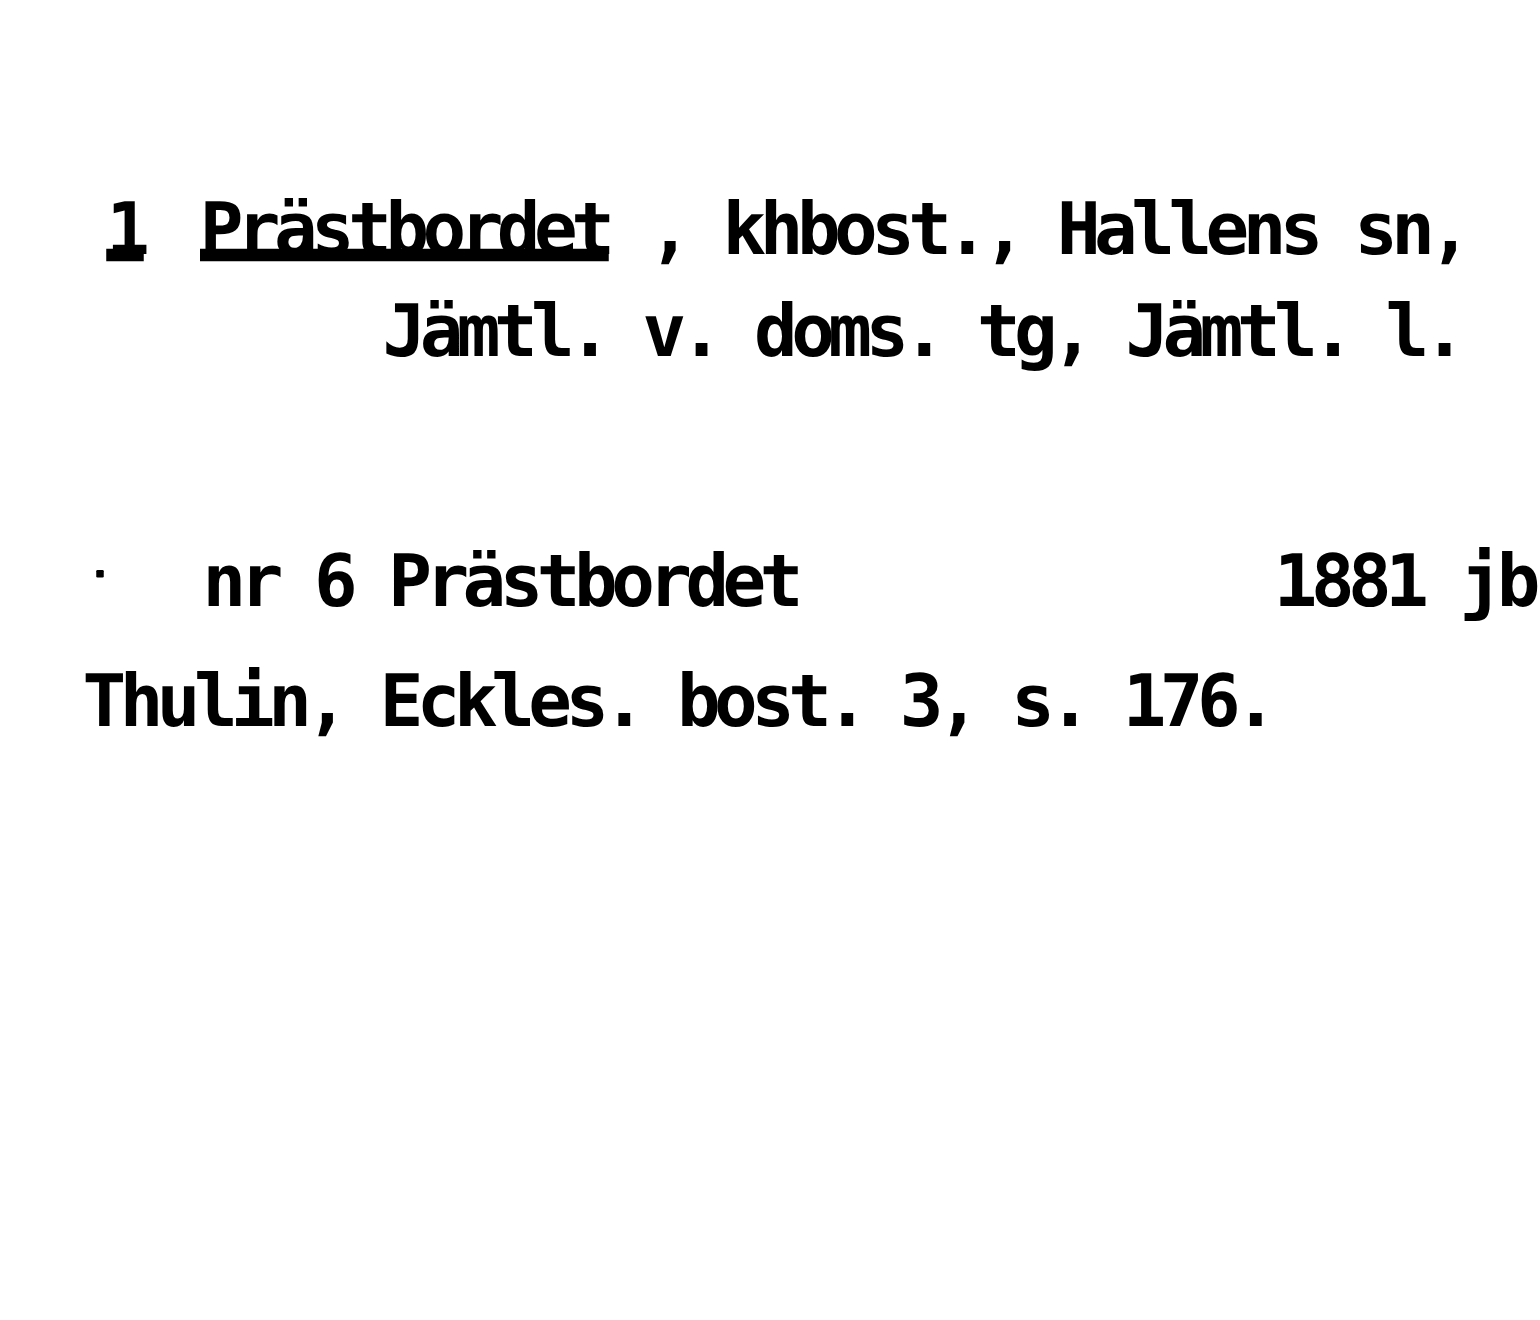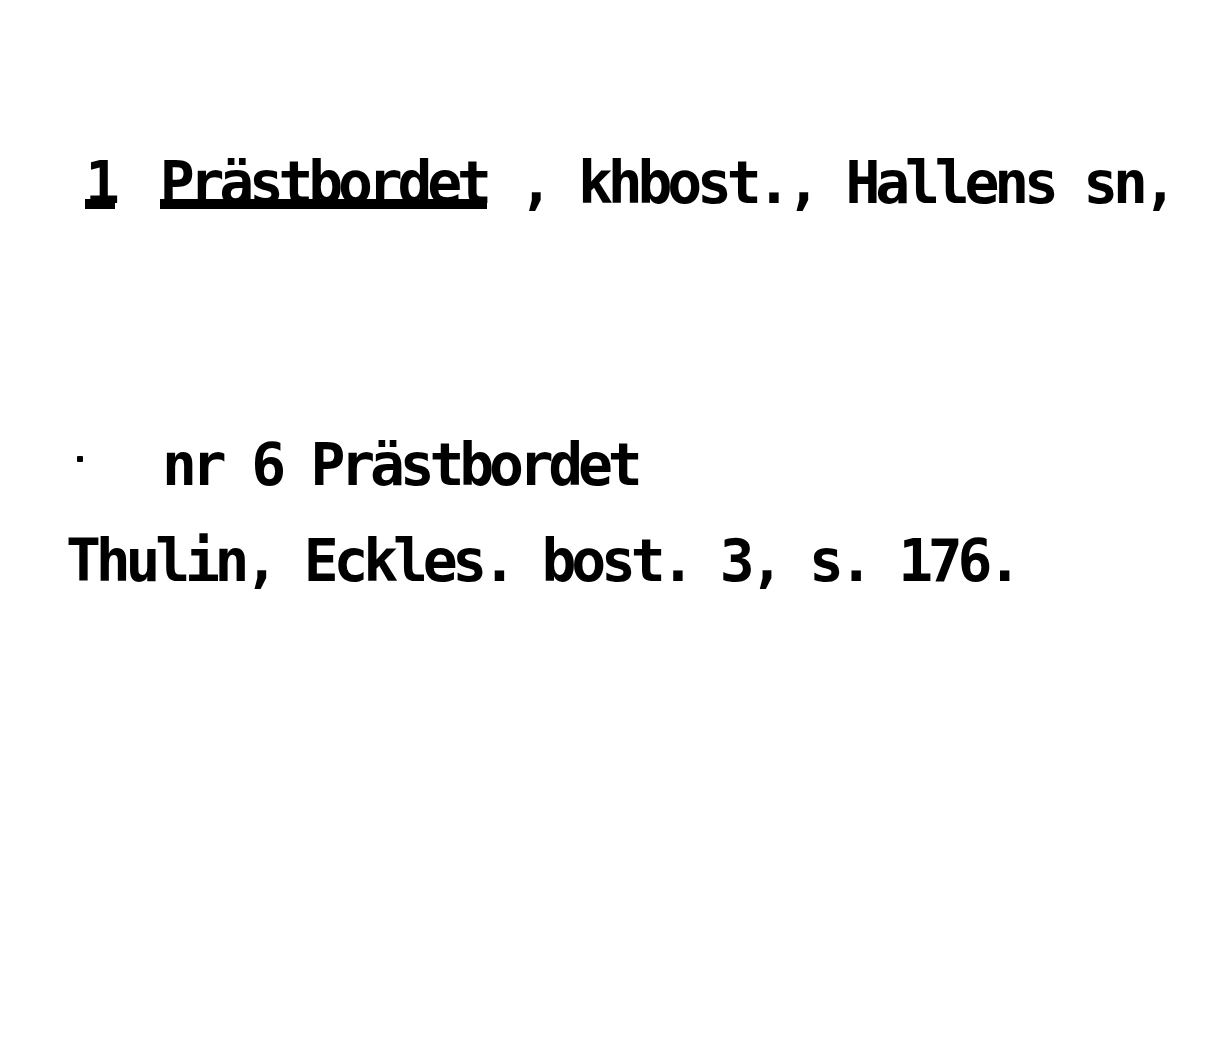--- a/index.html
+++ b/index.html
@@ -67,22 +67,24 @@
     background: var(--ink);
   }
 </style>
 </head>
 <body>
 
 <div class="card">
 
   <div class="line heading-line1"><span class="ul">1</span><span class="ul name">Prästbordet</span><span>, khbost., Hallens sn,</span></div>
 
+  <div class="line heading-line2">Jämtl. v. doms. tg, Jämtl. l.</div>
 
   <div class="line record-label">nr 6 Prästbordet</div>
+  <div class="line record-year">1881 jb</div>
 
   <div class="line reference">Thulin, Eckles. bost. 3, s. 176.</div>
 
   <div class="ink-dot"></div>
 
   <div class="edge-line"></div>
   <div class="artifact" style="left:1220px; top:52px;  width:12px; height:28px;"></div>
   <div class="artifact" style="left:1222px; top:157px; width:8px;  height:22px;"></div>
   <div class="artifact" style="left:1222px; top:192px; width:8px;  height:21px;"></div>
   <div class="artifact" style="left:1223px; top:327px; width:7px;  height:23px;"></div>

